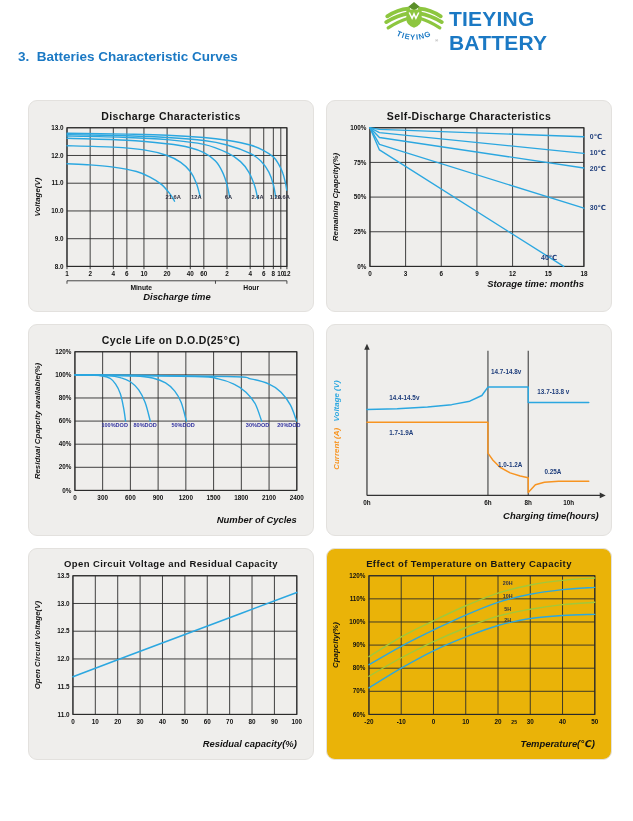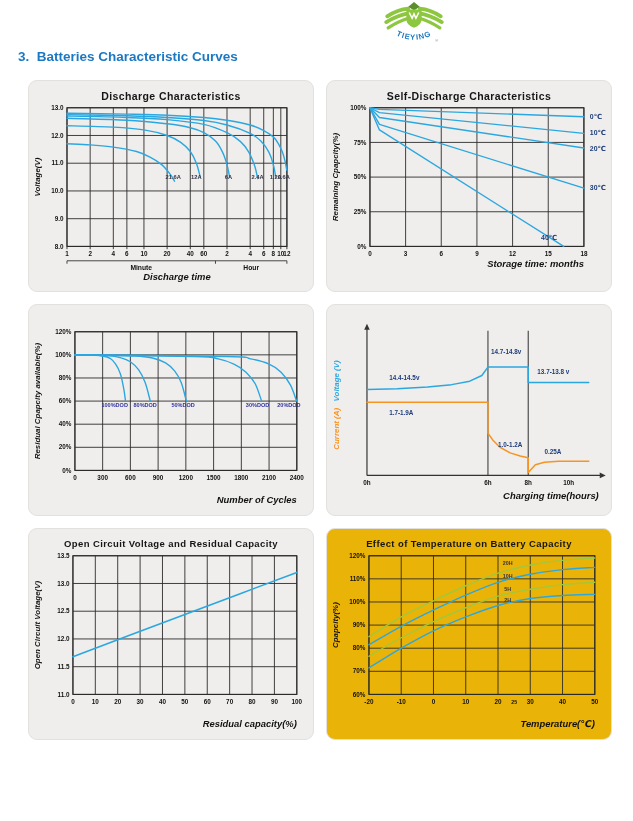--- a/index.html
+++ b/index.html
@@ -2,21 +2,21 @@
 <html><head>
 <meta charset="utf-8">
 <style>
   html,body{margin:0;padding:0;background:#fff;}
   body{width:633px;height:821px;position:relative;overflow:hidden;
        font-family:"Liberation Sans","DejaVu Sans",sans-serif;}
   .header{position:relative;height:46px;}
   .logo{position:absolute;left:384px;top:1px;width:60px;height:44px;}
   .brand{position:absolute;left:449px;top:7px;font-size:21px;font-weight:bold;letter-spacing:.2px;}
   .section-title{margin:3px 0 0 18px;font-size:13.5px;font-weight:bold;white-space:pre;}
-  .charts{margin:16px 0 0 28px;display:grid;grid-template-columns:286px 286px;column-gap:11px;row-gap:45px;gap:12px;}
+  .charts{margin:36px 0 0 28px;display:grid;grid-template-columns:286px 286px;column-gap:11px;row-gap:45px;gap:12px;}
   .panel{position:relative;width:286px;height:212px;background:#efeeec;border:1px solid #e3e1de;
          border-radius:9px;box-sizing:border-box;}
   .panel h3{position:absolute;top:9px;left:0;right:0;margin:0;text-align:center;
             font-size:10.5px;color:#161616;letter-spacing:.4px;font-weight:bold;}
   .panel:nth-child(n+5) h3{font-size:9.5px;}
   .panel svg{position:absolute;left:0;top:0;width:100%;height:100%;overflow:visible;}
   svg text{font-family:"Liberation Sans","DejaVu Sans",sans-serif;}
 </style>
 </head>
 <body>
@@ -33,20 +33,21 @@
     </g>
     <path d="M25 6 L31 1 L37 6 L31 10 Z" fill="#5a8f29"></path>
     <path d="M23 9 h16 v10 q0 6 -8 9 q-8 -3 -8 -9 Z" fill="#8dc63f"></path>
     <path d="M26 12 l3 6 l2 -4.5 l2 4.5 l3 -6" stroke="#ffffff" stroke-width="1.6" fill="none"></path>
     <path id="lg-arc" d="M11 35 Q31 46 51 35" fill="none"></path>
     <text font-size="8" font-weight="bold" fill="#1b79c4" letter-spacing="1">
       <textPath href="#lg-arc" startOffset="50%" text-anchor="middle">TIEYING</textPath>
     </text>
     <text x="53" y="43" font-size="4.5" fill="#8a8a8a">®</text>
   </svg>
+  <div class="brand" style="color: rgb(27, 121, 196);">TIEYING BATTERY</div>
 </div>
 
 <div class="section-title" style="color: rgb(27, 121, 196);">3.  Batteries Characteristic Curves</div>
 
 <div class="charts">
   <section class="panel" style="background: rgb(239, 238, 236);">
     <h3>Discharge Characteristics</h3>
     <svg viewBox="0 0 286 212">
         <g>
           <line x1="38" x2="38" y1="27" y2="167" stroke="#2b2b2b" stroke-width="0.9"></line>
@@ -165,20 +166,21 @@
           <text x="265" y="55" text-anchor="start" font-size="7" font-weight="bold" fill="#1e3d7b">10℃</text>
           <text x="265" y="70.4" text-anchor="start" font-size="7" font-weight="bold" fill="#1e3d7b">20℃</text>
           <text x="265" y="109.6" text-anchor="start" font-size="7" font-weight="bold" fill="#1e3d7b">30℃</text>
           <text x="215.8" y="160.7" text-anchor="start" font-size="7" font-weight="bold" fill="#1e3d7b">40℃</text>
           <text x="11" y="97" text-anchor="middle" font-size="8" font-weight="bold" font-style="italic" fill="#111" transform="rotate(-90 11 97)">Remaining Cpapcity(%)</text>
           <text x="259" y="188" text-anchor="end" font-size="9.5" font-weight="bold" font-style="italic" fill="#111">Storage time: months</text>
         </g>
       </svg>
   </section>
   <section class="panel" style="background: rgb(239, 238, 236);">
+    <h3>Cycle Life on D.O.D(25℃)</h3>
     <svg viewBox="0 0 286 212">
         <g>
           <line x1="46" x2="46" y1="27" y2="167" stroke="#2b2b2b" stroke-width="0.9"></line>
           <line x1="74" x2="74" y1="27" y2="167" stroke="#2b2b2b" stroke-width="0.9"></line>
           <line x1="102" x2="102" y1="27" y2="167" stroke="#2b2b2b" stroke-width="0.9"></line>
           <line x1="130" x2="130" y1="27" y2="167" stroke="#2b2b2b" stroke-width="0.9"></line>
           <line x1="158" x2="158" y1="27" y2="167" stroke="#2b2b2b" stroke-width="0.9"></line>
           <line x1="186" x2="186" y1="27" y2="167" stroke="#2b2b2b" stroke-width="0.9"></line>
           <line x1="214" x2="214" y1="27" y2="167" stroke="#2b2b2b" stroke-width="0.9"></line>
           <line x1="242" x2="242" y1="27" y2="167" stroke="#2b2b2b" stroke-width="0.9"></line>

